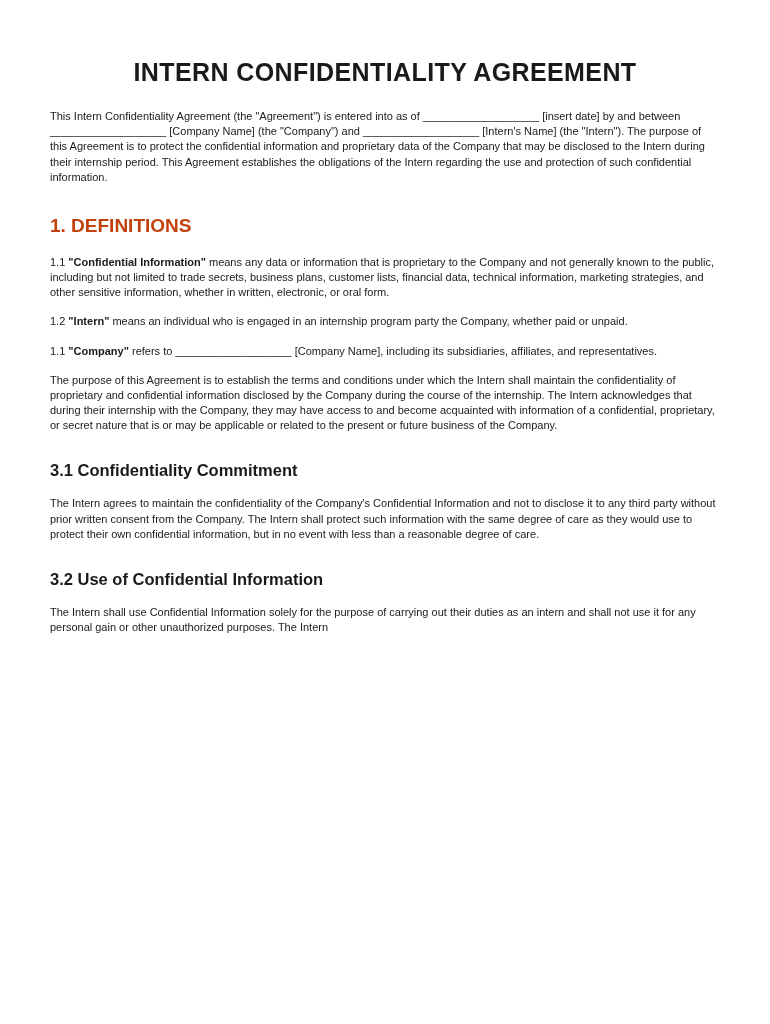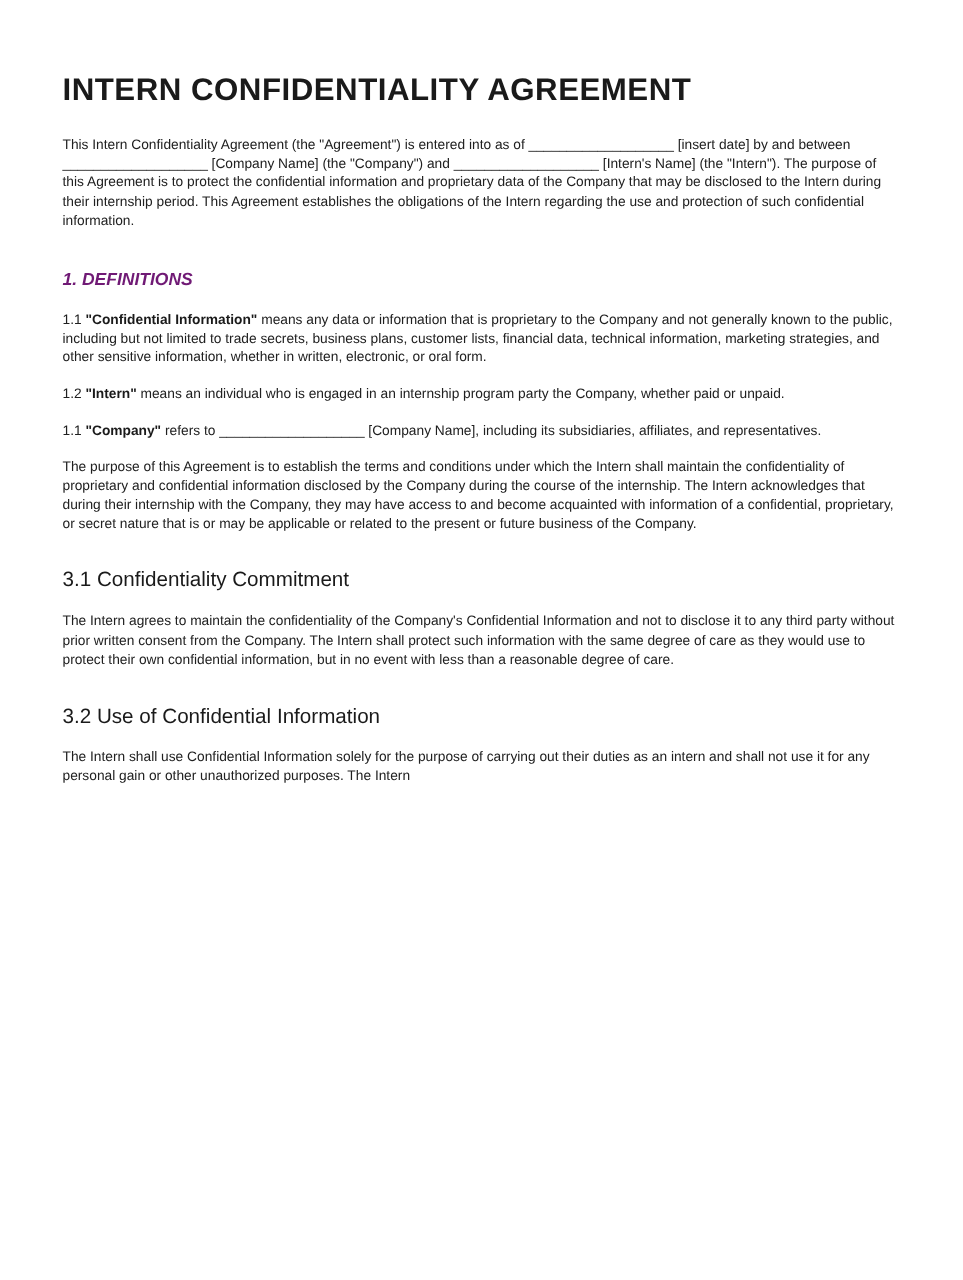--- a/index.html
+++ b/index.html
@@ -16,37 +16,37 @@
     font-family: "Liberation Sans", sans-serif;
     padding: 58px 50px 0 50px;
     overflow: hidden;
   }
   h1.doc-title {
     font-size: 25px;
     font-weight: bold;
     letter-spacing: 0.4px;
     margin: 0 0 22px 0;
     color: #1a1a1a;
+    text-align: center;
   }
   p.body-text {
     font-size: 11px;
     line-height: 1.38;
     margin: 0 0 14px 0;
     color: #202020;
   }
   h2.section-heading {
-    font-size: 14px;
+    font-size: 19px;
     font-weight: bold;
     margin: 30px 0 18px 0;
-    color: #701a75;
-    font-style: italic;
+    color: #c2410c;
   }
   h3.subsection-heading {
     font-size: 16.5px;
-    font-weight: normal;
+    font-weight: bold;
     margin: 28px 0 16px 0;
     color: #1a1a1a;
   }
   p.body-text strong {
     font-weight: bold;
     color: #1a1a1a;
   }
 </style>
 </head>
 <body>

